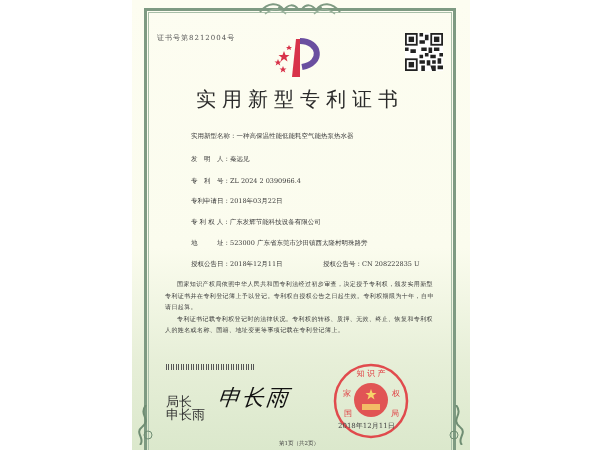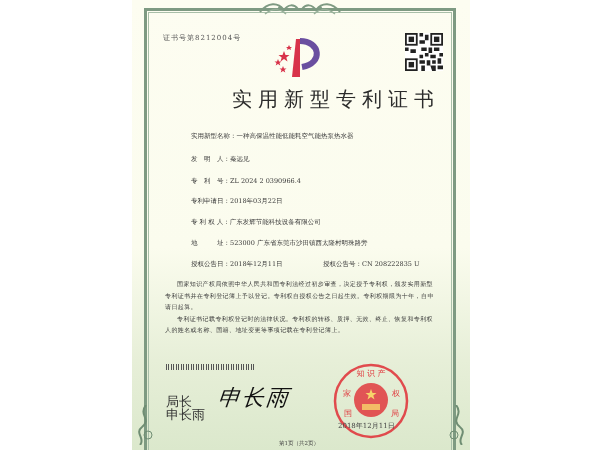--- a/index.html
+++ b/index.html
@@ -8,24 +8,24 @@
   .cert { position: absolute; left: 132px; top: 0; width: 338px; height: 450px;
           background: linear-gradient(to bottom, #fdfdf1 0%, #fbfcee 55%, #e7efd8 80%, #dbe8cc 100%); }
   .border-outer { position: absolute; left: 144px; top: 8px; width: 312px; height: 450px;
           border-left: 3px solid #7e9a82; border-right: 3px solid #7e9a82; border-top: 3px solid #7e9a82;
           box-sizing: border-box; }
   .border-inner { position: absolute; left: 148px; top: 12px; width: 304px; height: 450px;
           border-left: 1px solid #a9bfa9; border-right: 1px solid #a9bfa9; border-top: 1px solid #a9bfa9;
           box-sizing: border-box; }
   .top-ornament { position: absolute; left: 250px; top: 0; width: 100px; height: 20px; }
   .corner-orn { position: absolute; width: 30px; height: 40px; }
-  .cert-no { position: absolute; left: 163px; top: 33px; font-size: 7px; color: #555; letter-spacing: 1px; }
+  .cert-no { position: absolute; left: 157px; top: 33px; font-size: 7px; color: #555; letter-spacing: 1px; }
   .logo { position: absolute; left: 272px; top: 33px; width: 56px; height: 46px; }
   .qr { position: absolute; left: 405px; top: 33px; width: 38px; height: 38px; background: #fff; }
-  .title { position: absolute; left: 160px; top: 86px; width: 280px; text-align: right;
+  .title { position: absolute; left: 160px; top: 86px; width: 280px; text-align: center;
            font-size: 20px; color: #2b2b2b; letter-spacing: 6px; font-weight: normal; }
   .field { position: absolute; left: 165px; font-size: 6.5px; color: #3a3a3a; white-space: nowrap; }
   .field .lbl { display: inline-block; margin-left: 26px; }
   .body-text { position: absolute; left: 165px; width: 272px; font-size: 6px; color: #3a3a3a;
                line-height: 11.5px; letter-spacing: 0.4px; }
   .body-text p { margin: 0; text-indent: 2em; }
   .barcode { position: absolute; left: 166px; top: 364px; width: 90px; height: 6px;
              background: repeating-linear-gradient(90deg, #555 0 1px, transparent 1px 2px, #555 2px 3px, transparent 3px 5px); }
   .sig-lbl { position: absolute; left: 166px; font-size: 13px; color: #333; }
   .signature { position: absolute; left: 218px; top: 383px; font-size: 22px; color: #111;

